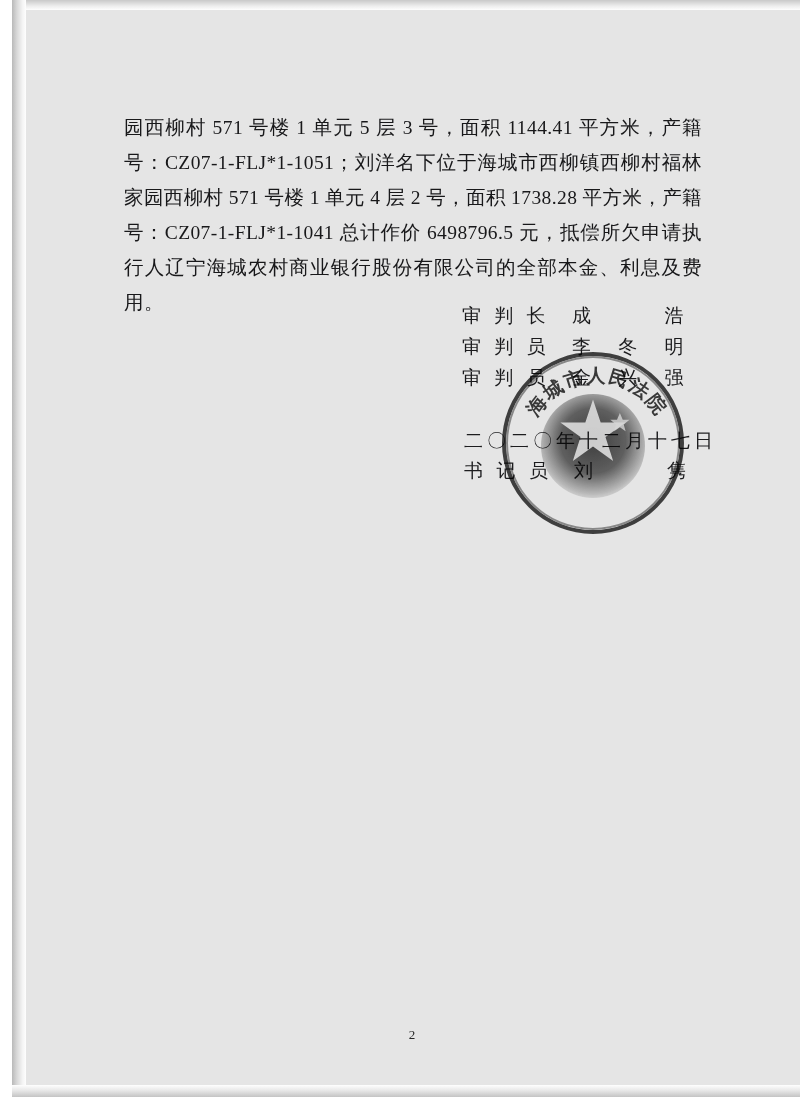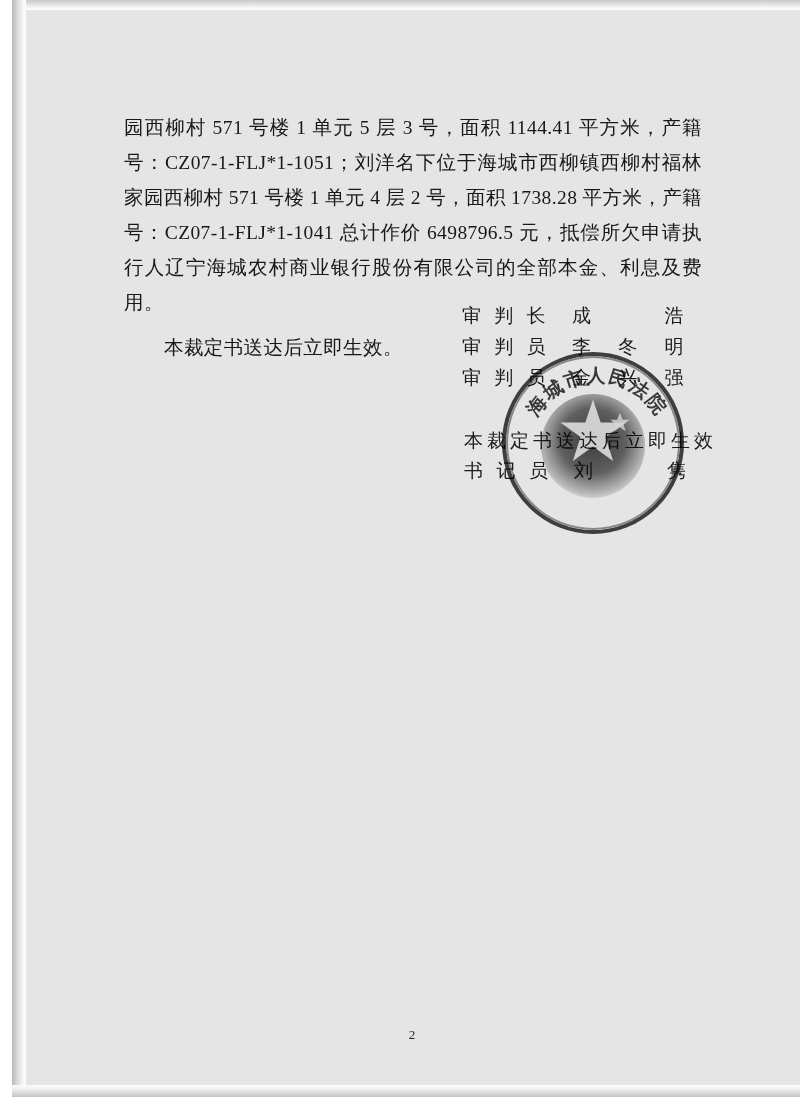--- a/index.html
+++ b/index.html
@@ -210,21 +210,20 @@
 
 <div class="page">
 
   <div class="scan-edge-top"></div>
   <div class="scan-edge-left"></div>
   <div class="scan-edge-right"></div>
   <div class="scan-edge-bottom"></div>
 
   <div class="content">
     <p class="body-text para">园西柳村 571 号楼 1 单元 5 层 3 号，面积 1144.41 平方米，产籍号：CZ07-1-FLJ*1-1051；刘洋名下位于海城市西柳镇西柳村福林家园西柳村 571 号楼 1 单元 4 层 2 号，面积 1738.28 平方米，产籍号：CZ07-1-FLJ*1-1041 总计作价 6498796.5 元，抵偿所欠申请执行人辽宁海城农村商业银行股份有限公司的全部本金、利息及费用。</p>
-    <p class="body-text para indent gap-2">本裁定书送达后立即生效。</p>
   </div>
 
   <div class="sign-block">
     <div class="sign-row">
       <span class="sign-role">
         <span>审</span>
         <span>判</span>
         <span>长</span>
       </span>
       <span class="sign-name">
@@ -251,21 +250,21 @@
         <span>员</span>
       </span>
       <span class="sign-name">
         <span>金</span>
         <span>兴</span>
         <span>强</span>
       </span>
     </div>
   </div>
 
-  <div class="date-row">本裁定书送达后立即生效</div>
+  <div class="date-row">二〇二〇年十二月十七日</div>
 
   <div class="clerk-row">
     <span class="clerk-label">
       <span>书</span>
       <span>记</span>
       <span>员</span>
     </span>
     <span class="clerk-name">
       <span>刘</span>
       <span>隽</span>

